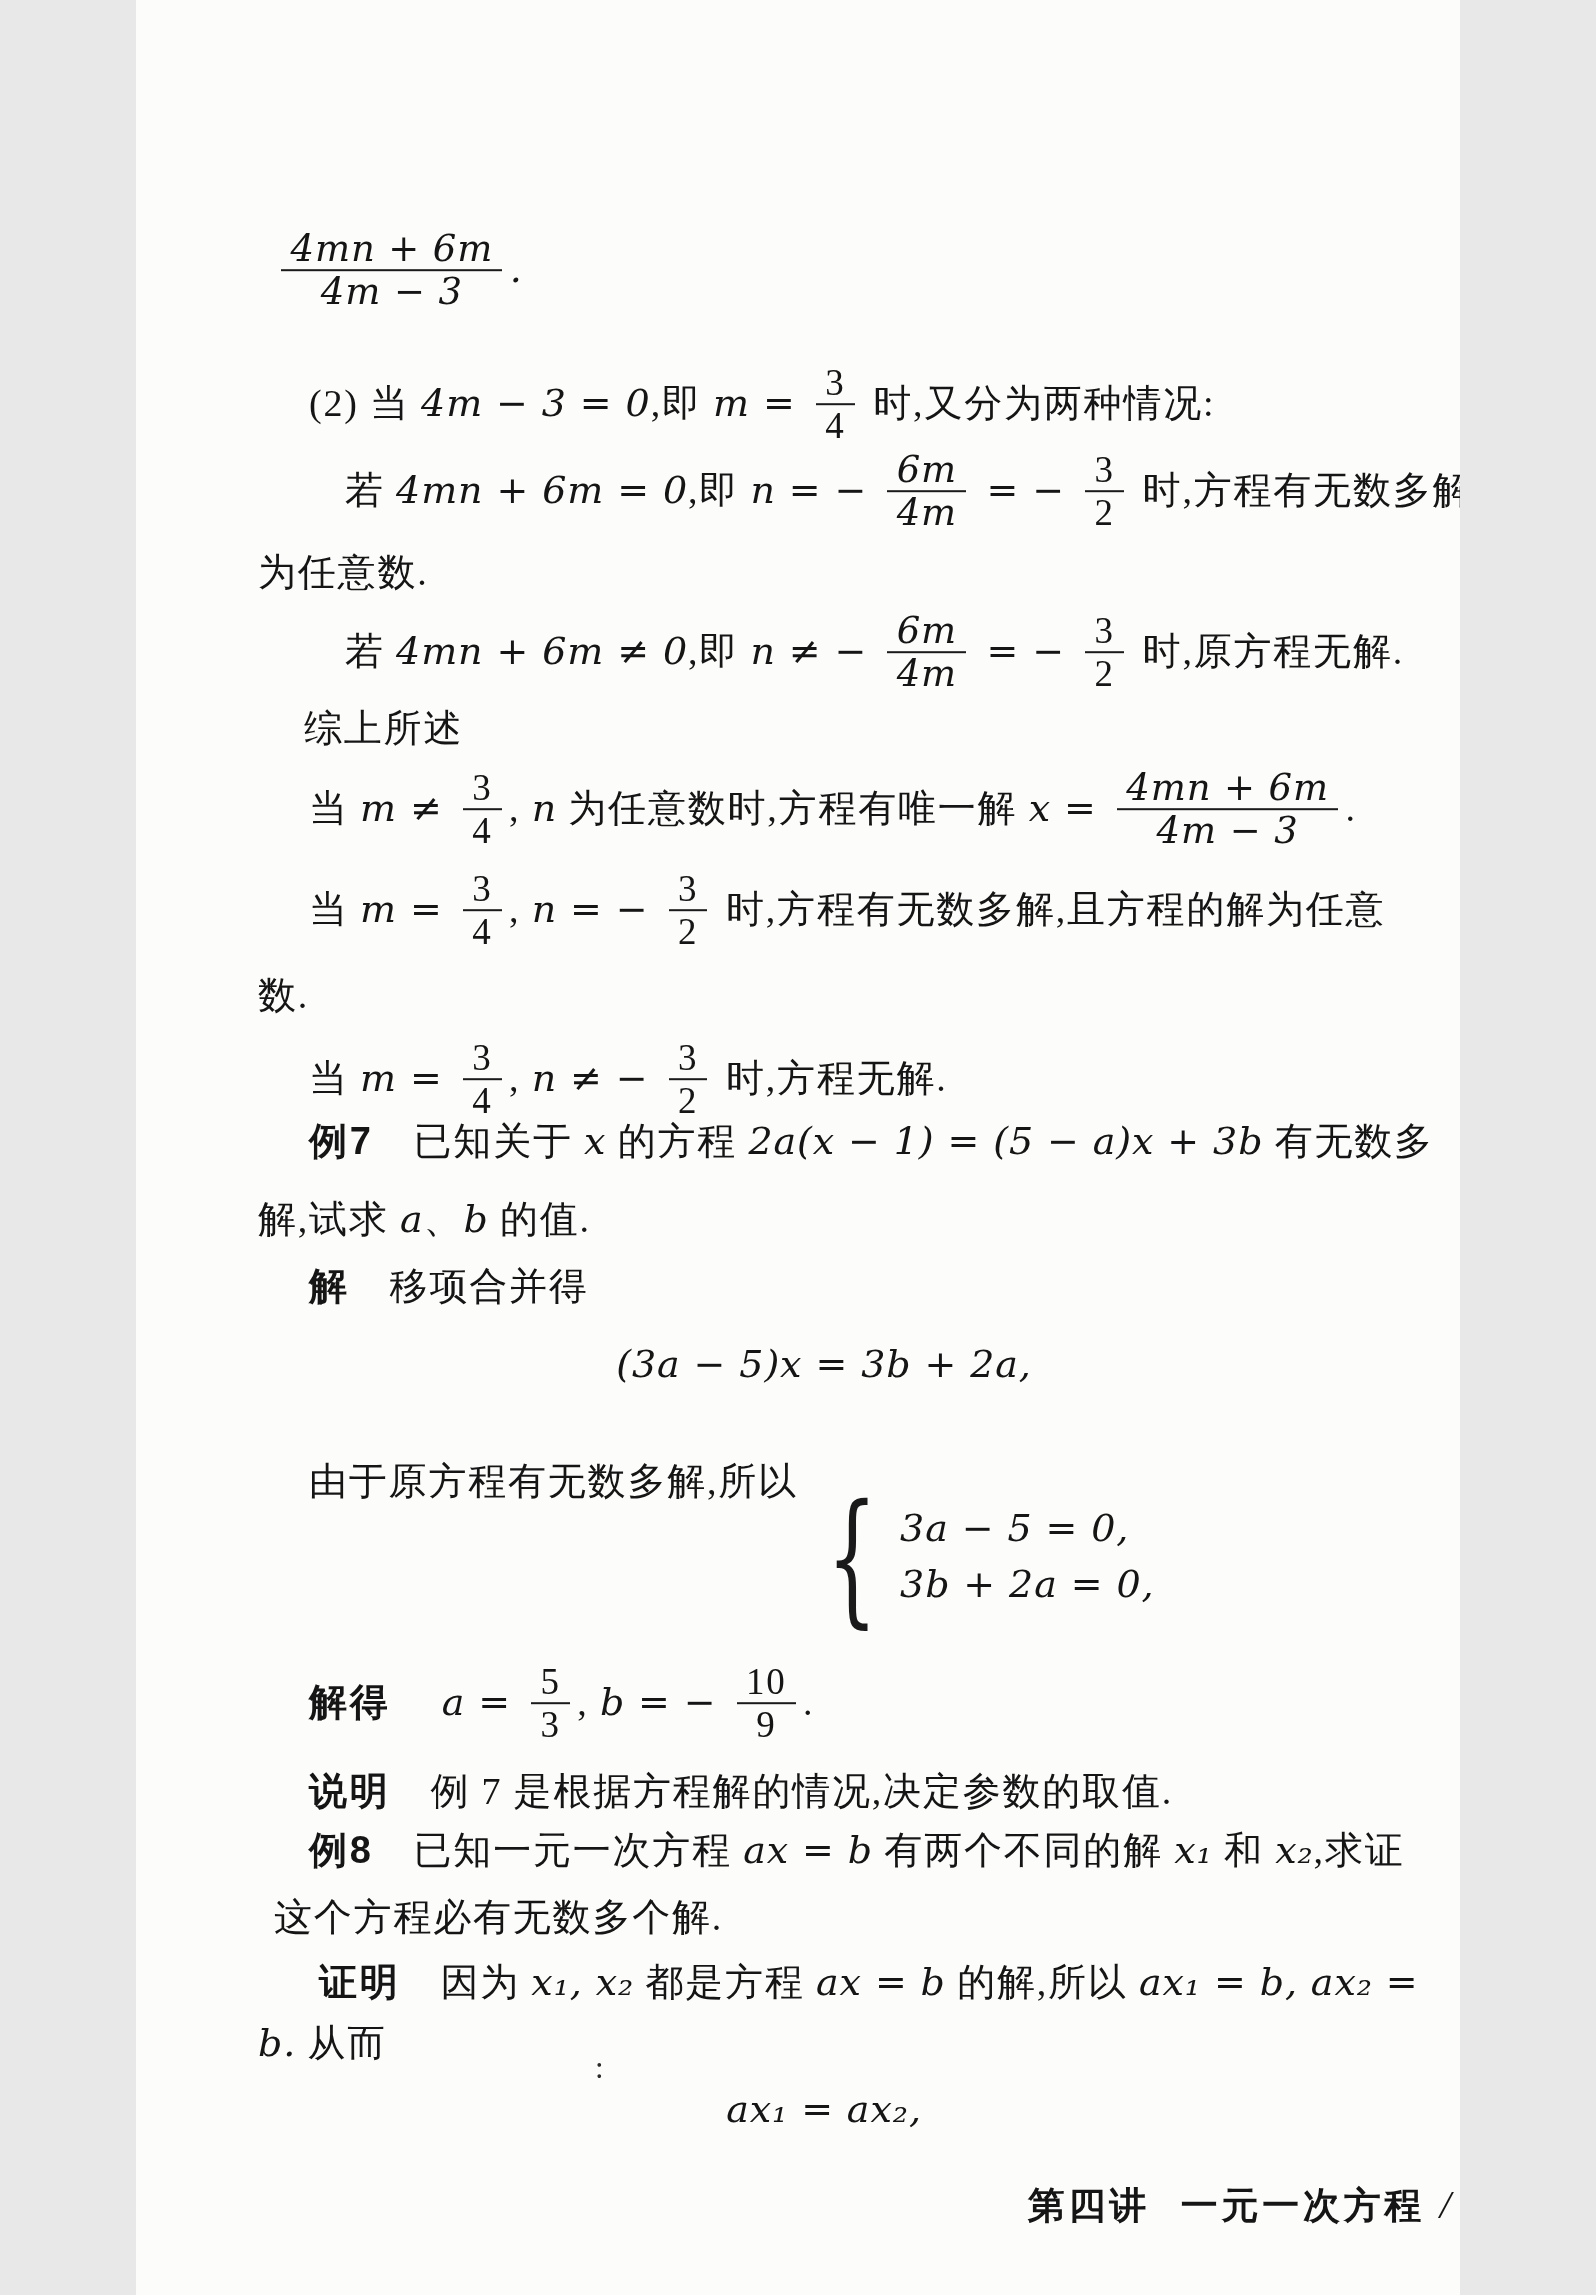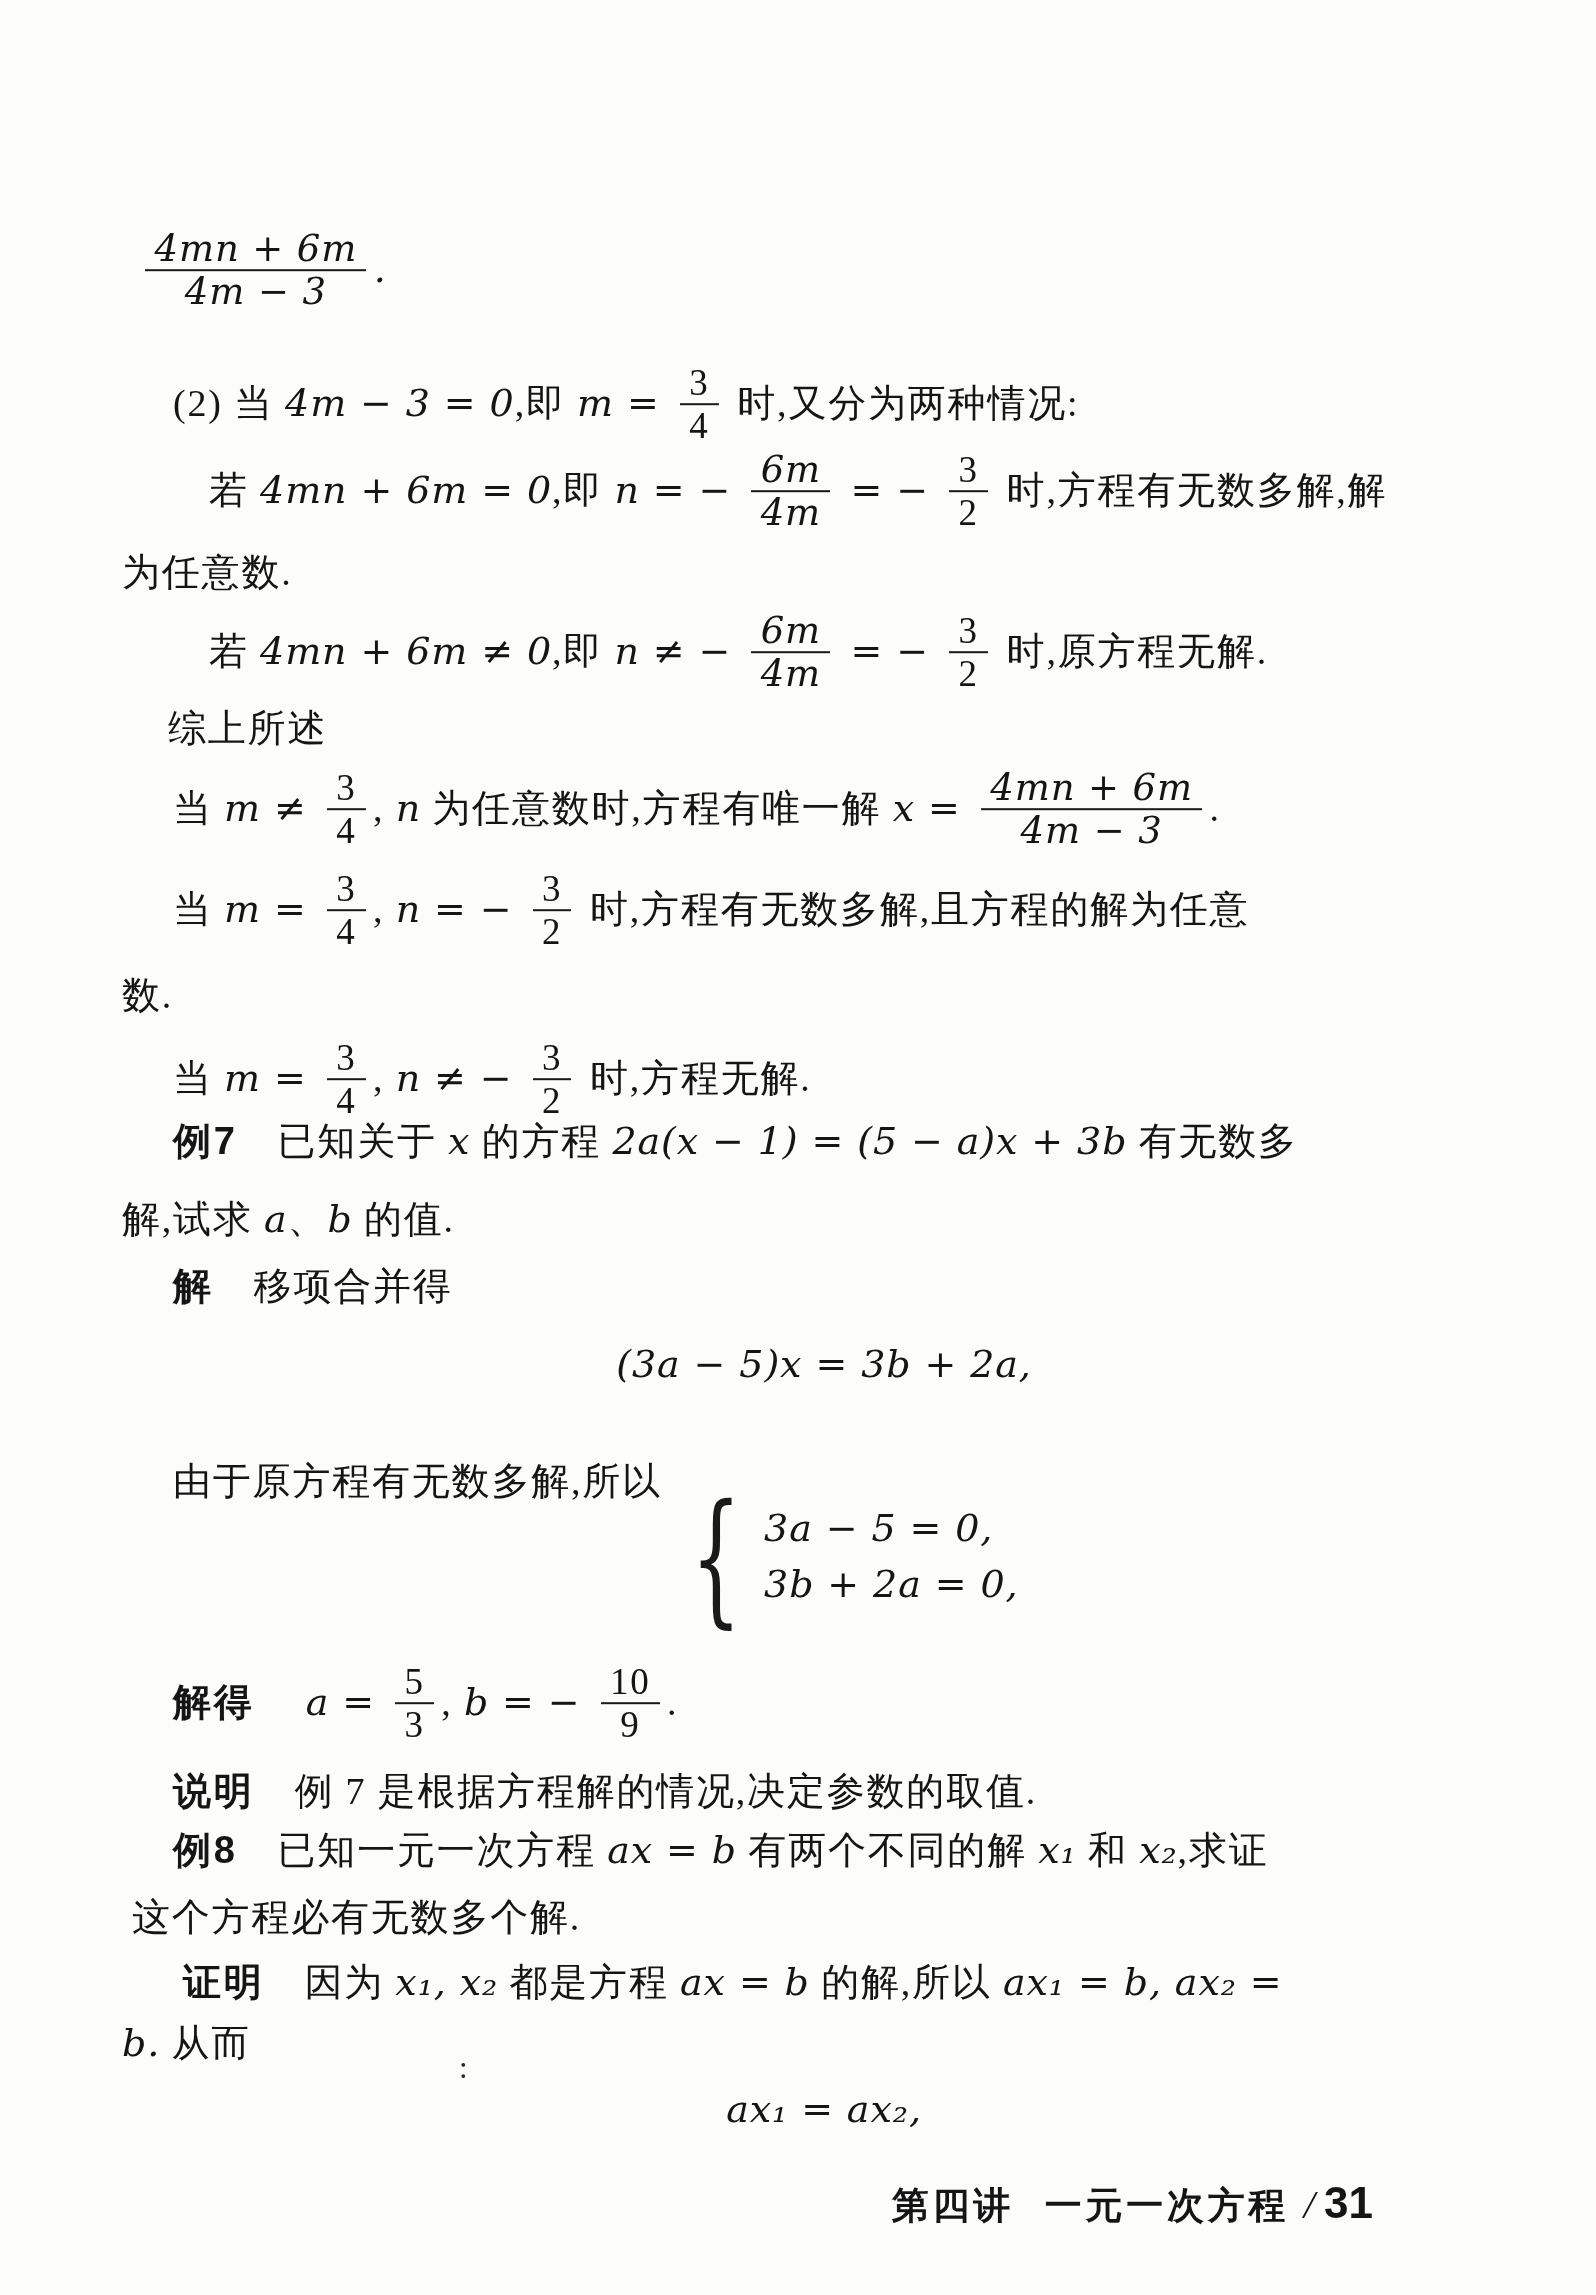--- a/index.html
+++ b/index.html
@@ -1,18 +1,18 @@
 <!DOCTYPE html>
 <html style="font-size:14.7px"><head>
 <meta charset="utf-8">
 <style>
   html,body { margin:0; padding:0; background:#e8e8e8; }
   .page {
     position:relative;
-    width:1596px; height:2296px;
+    width:1324px; height:2296px;
     margin:0 auto;
     background:#fcfcfb;
     font-family:"Liberation Serif", serif;
     color:#151515;
     overflow:hidden;
   }
   .line {
     position:absolute;
     white-space:nowrap;
     font-size:38px;
@@ -111,21 +111,21 @@
       <div class="line" style="position:static;"><span class="mi">3b + 2a = 0,</span></div>
     </div>
   </div>
 
   <div class="line" style="top:1664px; left:173px;"><span class="cjk bold">解得</span><span class="cjk">　 </span><span class="mi">a = </span><span class="frac"><span class="num">5</span><span class="den">3</span></span><span class="cjk">, </span><span class="mi">b = − </span><span class="frac"><span class="num">10</span><span class="den">9</span></span><span class="cjk">.</span></div>
 
   <div class="line" style="top:1768px; left:173px;"><span class="cjk bold">说明</span><span class="cjk">　例 7 是根据方程解的情况,决定参数的取值.</span></div>
 
   <div class="line" style="top:1827px; left:173px;"><span class="cjk bold">例8</span><span class="cjk">　已知一元一次方程 </span><span class="mi">ax = b</span><span class="cjk"> 有两个不同的解 </span><span class="mi">x₁</span><span class="cjk"> 和 </span><span class="mi">x₂</span><span class="cjk">,求证</span></div>
 
-  <div class="line" style="top:1894px; left:132px;"><span class="cjk">这个方程必有无数多个解.</span></div>
+  <div class="line" style="top:1894px; left:138px;"><span class="cjk">这个方程必有无数多个解.</span></div>
 
   <div class="line" style="top:1959px; left:183px;"><span class="cjk bold">证明</span><span class="cjk">　因为 </span><span class="mi">x₁, x₂</span><span class="cjk"> 都是方程 </span><span class="mi">ax = b</span><span class="cjk"> 的解,所以 </span><span class="mi">ax₁ = b, ax₂ =</span></div>
 
   <div class="line" style="top:2020px; left:122px;"><span class="mi">b.</span><span class="cjk"> 从而</span></div>
 
   <span class="stray" style="top:2050px; left:459px;">:</span>
 
   <div class="line centered" style="top:2086px;"><span class="mi">ax₁ = ax₂,</span></div>
 
   <div class="footer">

